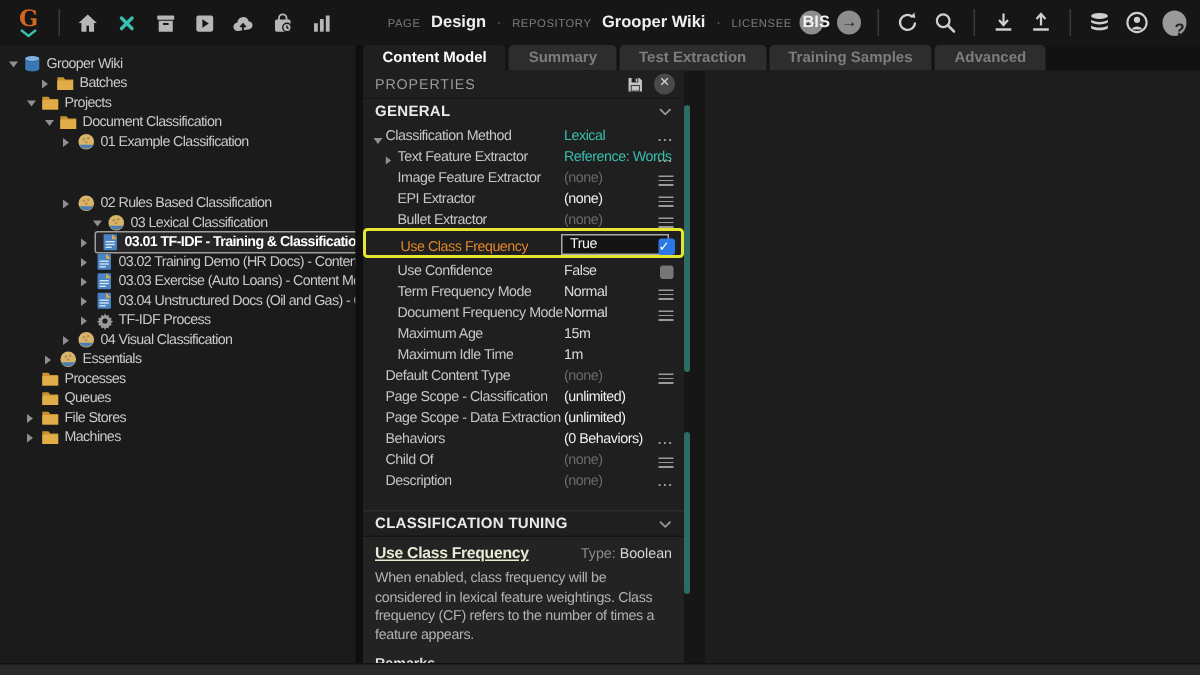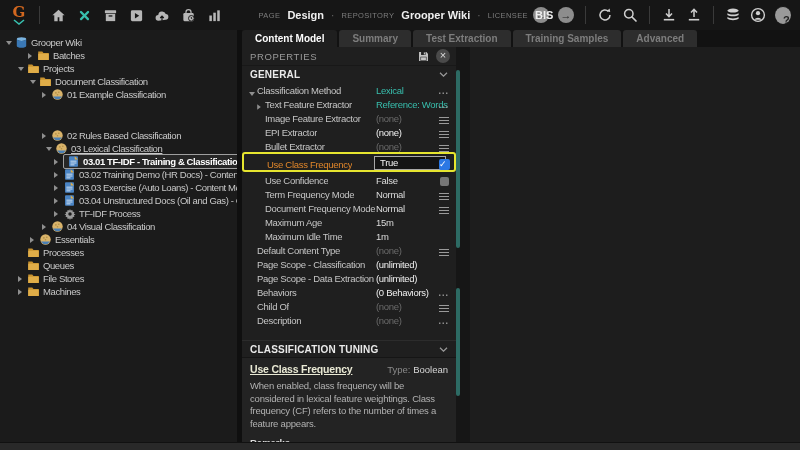--- a/index.html
+++ b/index.html
@@ -291,21 +291,21 @@
               <circle cx="8" cy="8" r="6.4" fill="#d9b36a"></circle>
               <path d="M2.4 10.5a6.4 6.4 0 0 0 11.2 0z" fill="#4a7fb5"></path>
               <circle cx="6" cy="6" r="1" fill="#b08f45"></circle>
               <circle cx="9.6" cy="5.2" r="1" fill="#b08f45"></circle>
               <circle cx="8" cy="8.3" r="1" fill="#b08f45"></circle>
             </svg>
           </span>
           <span>02 Rules Based Classification</span>
         </span>
       </div>
-      <div class="trow" style="padding-left: 46px; text-decoration: underline;">
+      <div class="trow" style="padding-left: 62px;">
         <span class="texp">
           <span class="tri-d"></span>
         </span>
         <span class="row-inner">
           <span class="ticon">
             <svg viewBox="0 0 16 16" width="13" height="13">
               <circle cx="8" cy="8" r="6.4" fill="#d9b36a"></circle>
               <path d="M2.4 10.5a6.4 6.4 0 0 0 11.2 0z" fill="#4a7fb5"></path>
               <circle cx="6" cy="6" r="1" fill="#b08f45"></circle>
               <circle cx="9.6" cy="5.2" r="1" fill="#b08f45"></circle>

